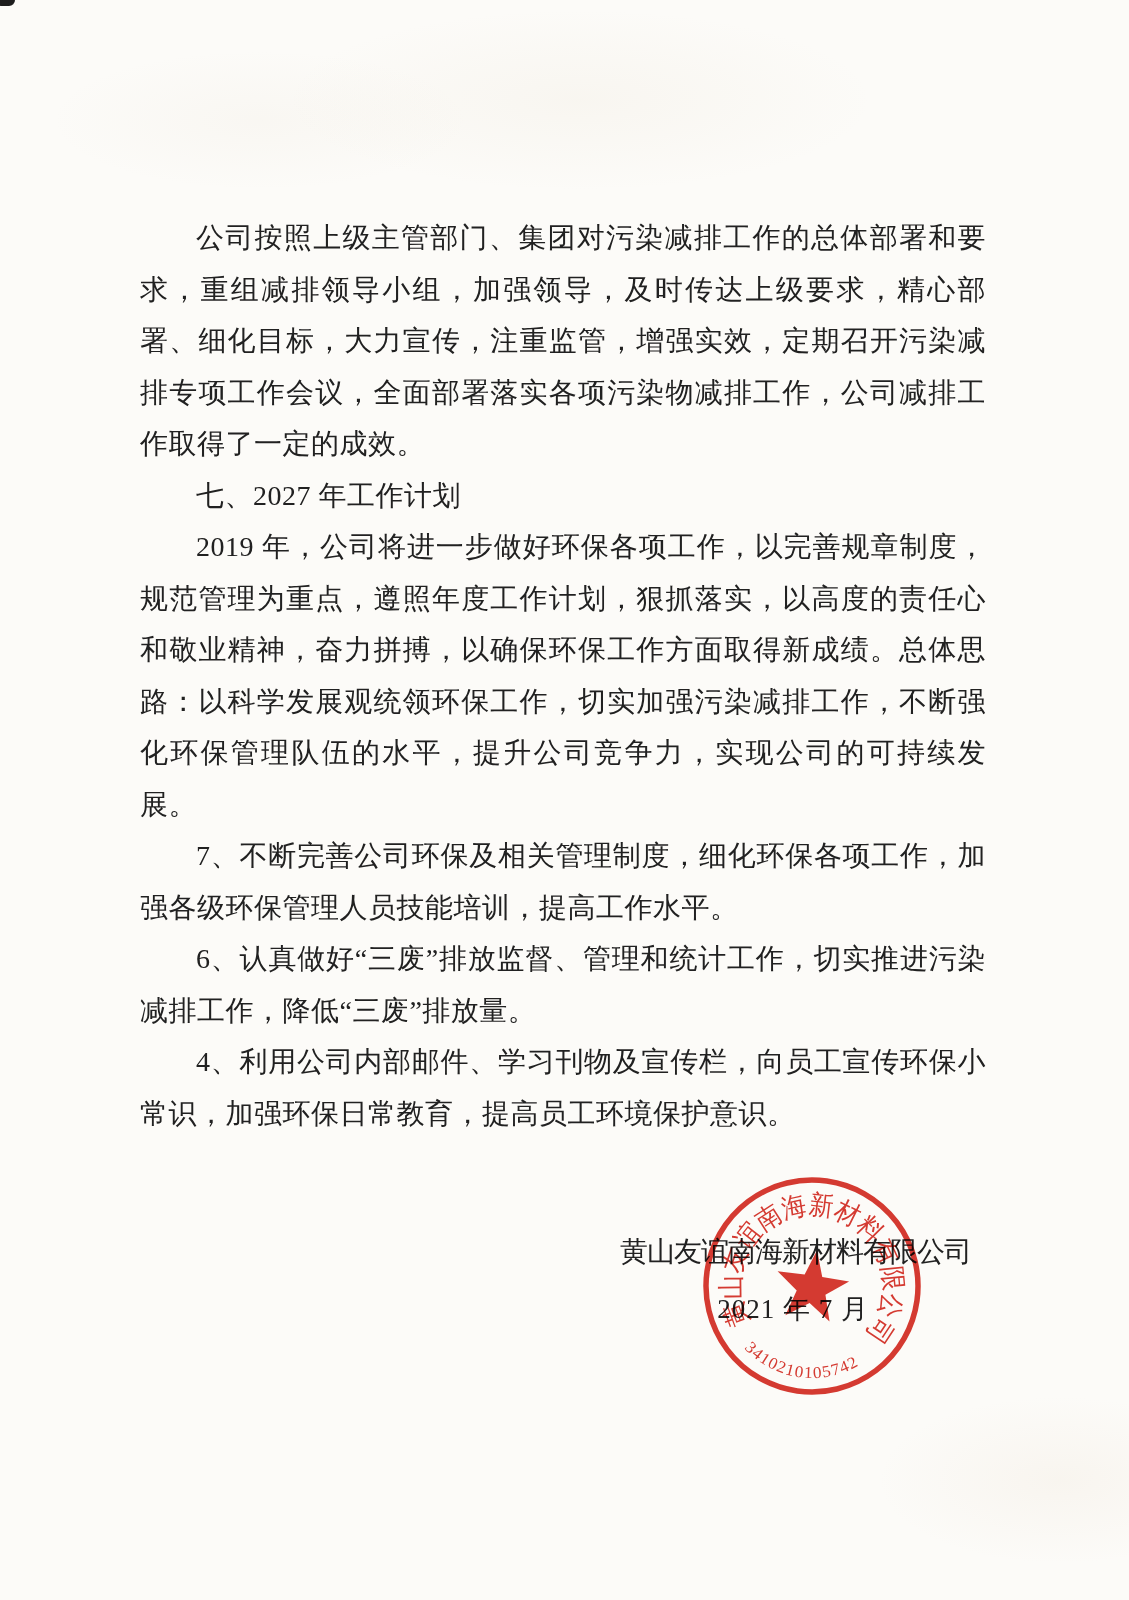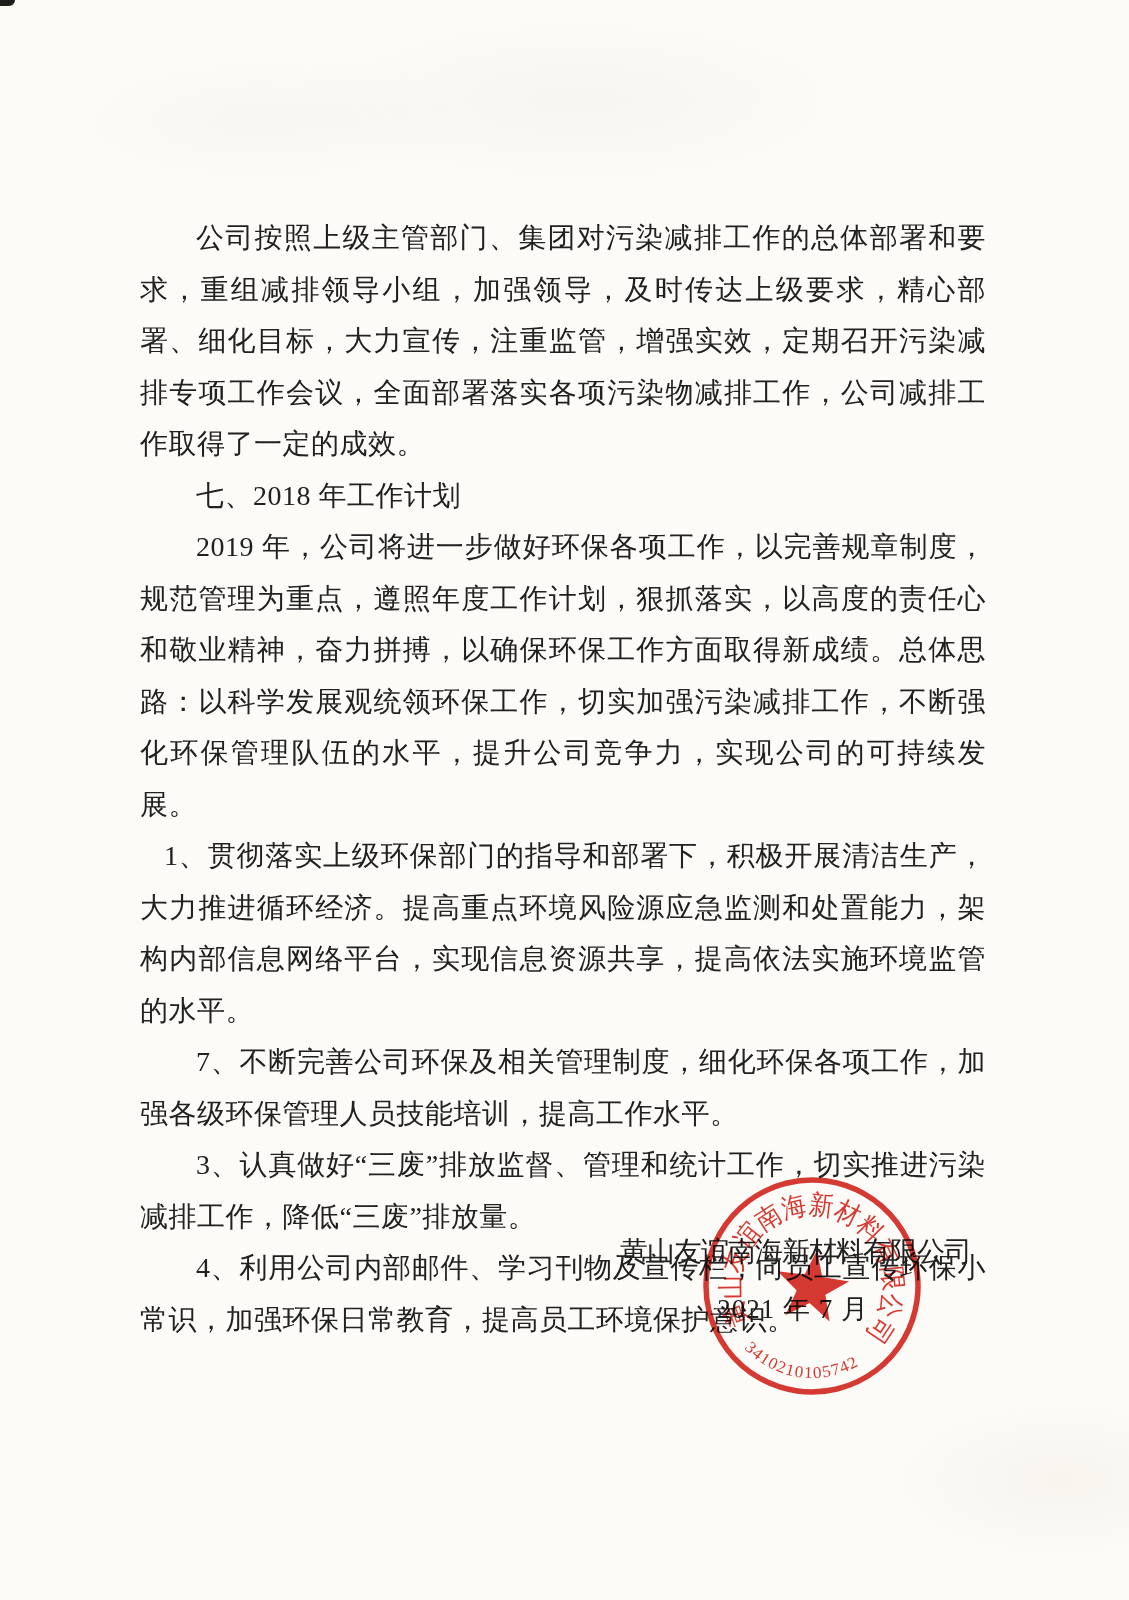--- a/index.html
+++ b/index.html
@@ -78,25 +78,24 @@
 </style>
 </head>
 <body>
 
 <div class="page">
 
   <div class="corner-mark"></div>
 
   <div class="content">
     <p class="indent-2">公司按照上级主管部门、集团对污染减排工作的总体部署和要求，重组减排领导小组，加强领导，及时传达上级要求，精心部署、细化目标，大力宣传，注重监管，增强实效，定期召开污染减排专项工作会议，全面部署落实各项污染物减排工作，公司减排工作取得了一定的成效。</p>
-    <p class="indent-2">七、2018 年工作计划</p>
+    <p class="indent-2">七、2027 年工作计划</p>
     <p class="indent-2">2019 年，公司将进一步做好环保各项工作，以完善规章制度，规范管理为重点，遵照年度工作计划，狠抓落实，以高度的责任心和敬业精神，奋力拼搏，以确保环保工作方面取得新成绩。总体思路：以科学发展观统领环保工作，切实加强污染减排工作，不断强化环保管理队伍的水平，提升公司竞争力，实现公司的可持续发展。</p>
-    <p class="indent-1">1、贯彻落实上级环保部门的指导和部署下，积极开展清洁生产，大力推进循环经济。提高重点环境风险源应急监测和处置能力，架构内部信息网络平台，实现信息资源共享，提高依法实施环境监管的水平。</p>
     <p class="indent-2">7、不断完善公司环保及相关管理制度，细化环保各项工作，加强各级环保管理人员技能培训，提高工作水平。</p>
-    <p class="indent-2">3、认真做好“三废”排放监督、管理和统计工作，切实推进污染减排工作，降低“三废”排放量。</p>
+    <p class="indent-2">6、认真做好“三废”排放监督、管理和统计工作，切实推进污染减排工作，降低“三废”排放量。</p>
     <p class="indent-2">4、利用公司内部邮件、学习刊物及宣传栏，向员工宣传环保小常识，加强环保日常教育，提高员工环境保护意识。</p>
   </div>
 
   <div class="signature">
     <span class="company">黄山友谊南海新材料有限公司</span>
     <span class="date">2021 年 7 月</span>
   </div>
 
   <svg class="stamp" viewBox="0 0 240 240" xmlns="http://www.w3.org/2000/svg">
     <defs>

